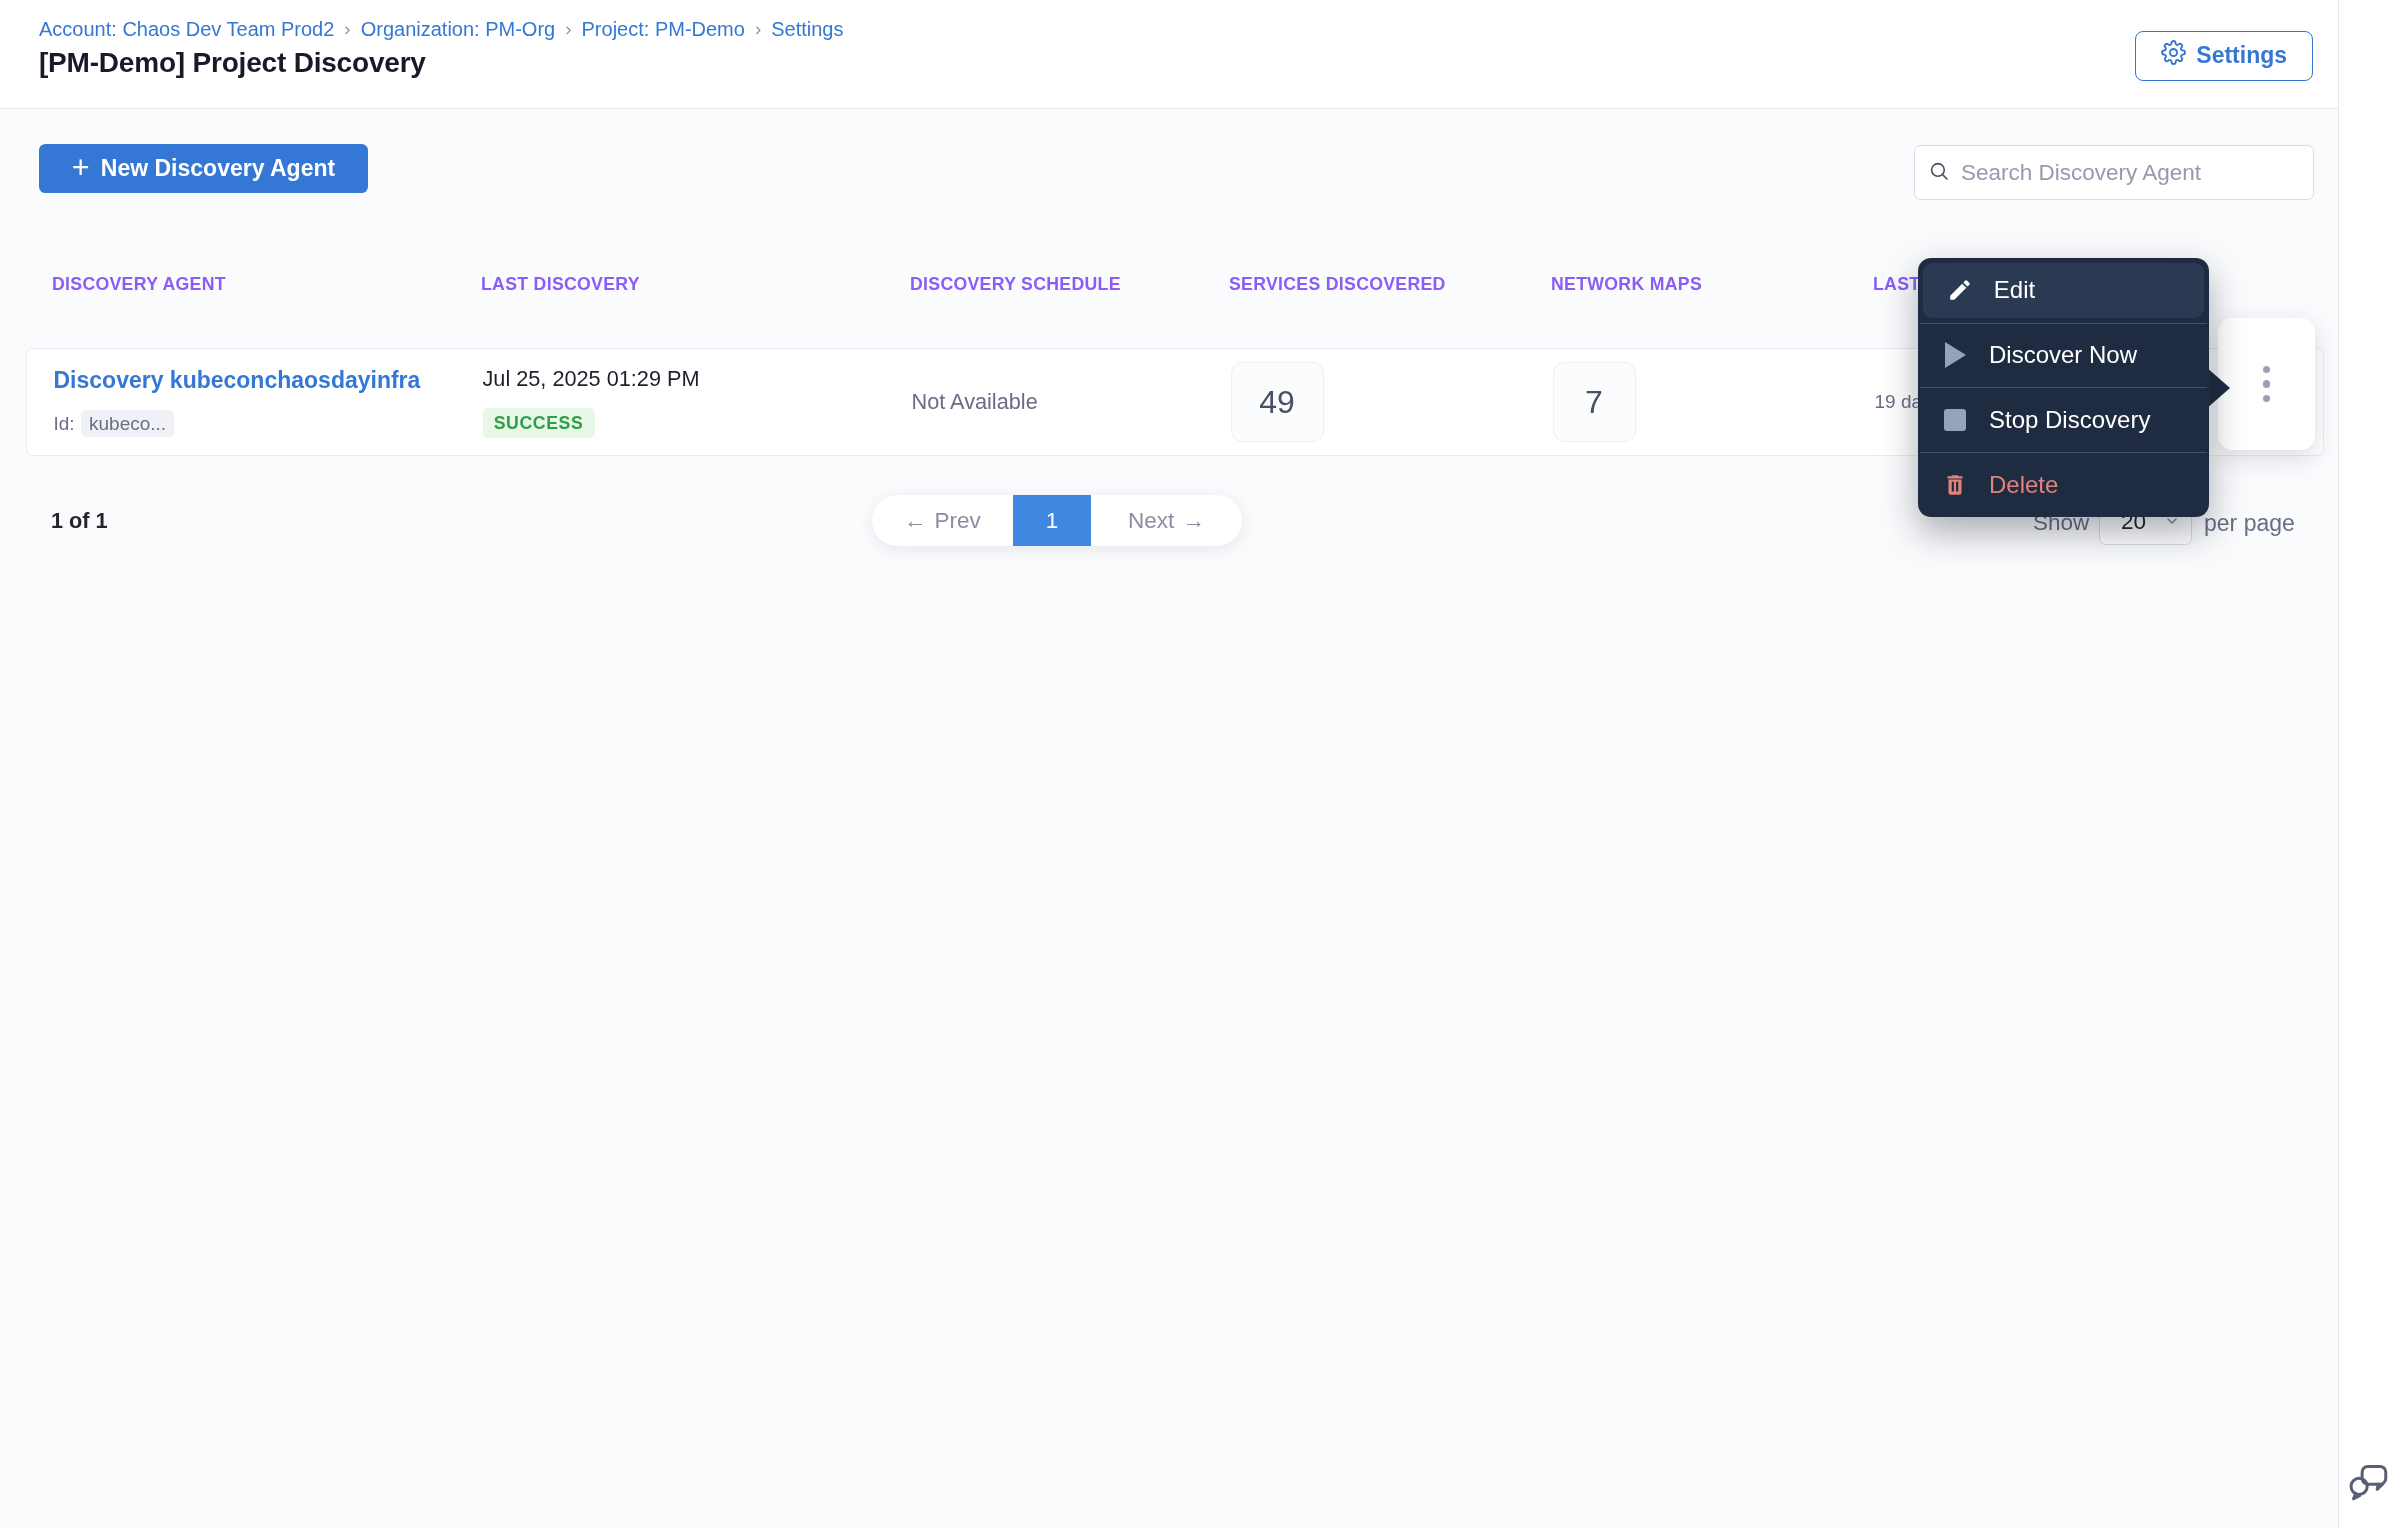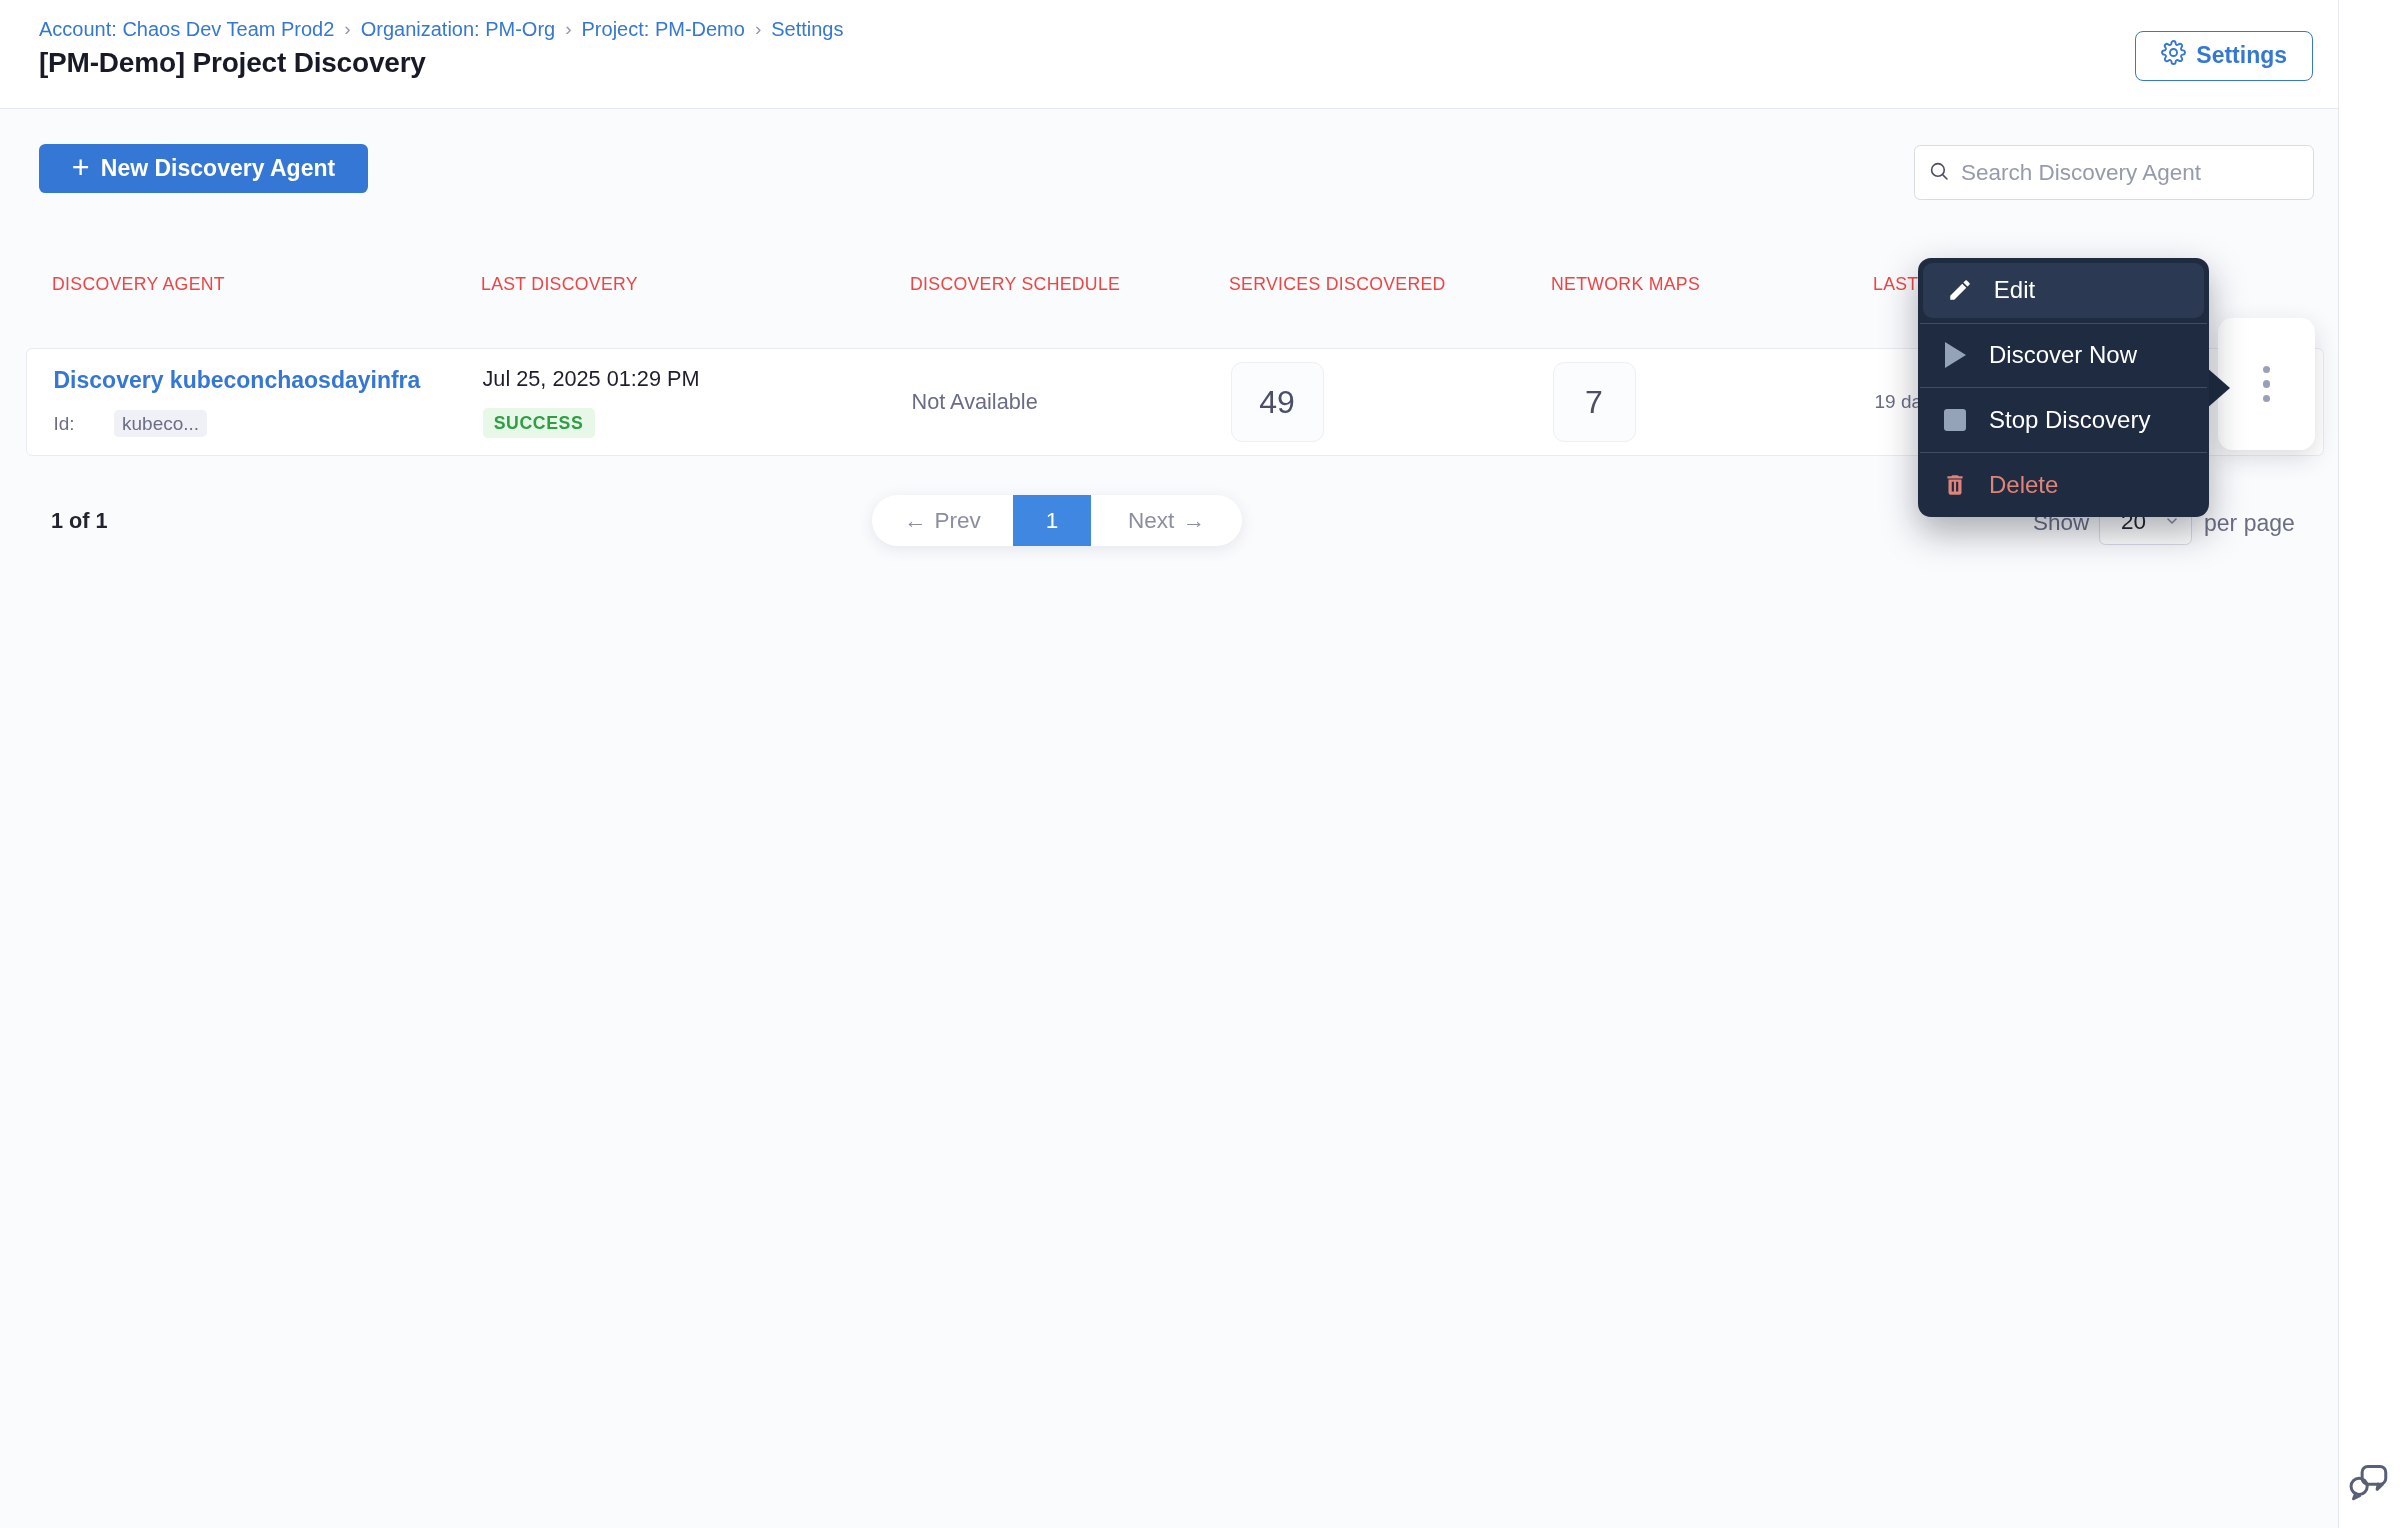--- a/index.html
+++ b/index.html
@@ -28,29 +28,29 @@
 
   .search-box { position:absolute; left:1914px; top:36px; width:400px; height:55px; background:#ffffff;
      border:0.8px solid #d8dbe6; border-radius:6.4px; display:flex; align-items:center; padding:0 13px; gap:11.2px; }
   .search-box svg { width:21.7px; height:21.7px; flex:none; }
   .search-box input { border:none; outline:none; flex:1; font-size:22.5px; font-family:inherit; color:#30313f; background:transparent; }
   .search-box input::placeholder { color:#959aad; }
 
   
   .thead { position:absolute; left:52px; top:165px; width:2271px; display:grid;
      grid-template-columns:429px 429px 319px 322px 322px 345px; }
-  .thead span { font-size:17.7px; font-weight:normal; color:#ef4444; letter-spacing:0.3px; }
+  .thead span { font-size:17.7px; font-weight:bold; color:#8b5cf6; letter-spacing:0.3px; }
 
   .row-card { position:absolute; left:26px; top:239px; width:2298px; height:108px; background:#ffffff;
      border:0.8px solid #e9ebf1; border-radius:6.4px; display:grid; grid-template-columns:429px 429px 319px 322px 322px 1fr;
      align-items:center; padding-left:26.5px; }
   .cell-agent { display:flex; flex-direction:column; gap:16px; }
   .agent-link { color:#3577d4; font-size:23px; font-weight:bold; text-decoration:none; cursor:pointer; }
   .agent-id { display:flex; align-items:center; gap:6.4px; font-size:19px; color:#6b6e86; }
-  .agent-id .pill { background:#f0f0f7; border-radius:4.8px; padding:2.4px 8px; color:#6b6e86;margin-left:33px; }
+  .agent-id .pill { background:#f0f0f7; border-radius:4.8px; padding:2.4px 8px; color:#6b6e86; }
   .cell-last { display:flex; flex-direction:column; gap:16px; }
   .last-time { font-size:21.7px; color:#1e1f2c; }
   .status-badge { align-self:flex-start; background:#e7f8e9; color:#2f9e44; font-size:17.7px; font-weight:bold;
      letter-spacing:0.6px; border-radius:4.8px; padding:4.8px 11.2px; }
   .cell-muted { font-size:21.7px; color:#696c86; }
   .count-box { width:93px; height:80px; background:#fbfcfe; border:0.8px solid #edeff5; border-radius:11.2px;
      display:flex; align-items:center; justify-content:center; font-size:32px; color:#4b4e66; }
   .count-box.small { width:83px; }
   .cell-ago { font-size:19px; color:#696c86; }
 

